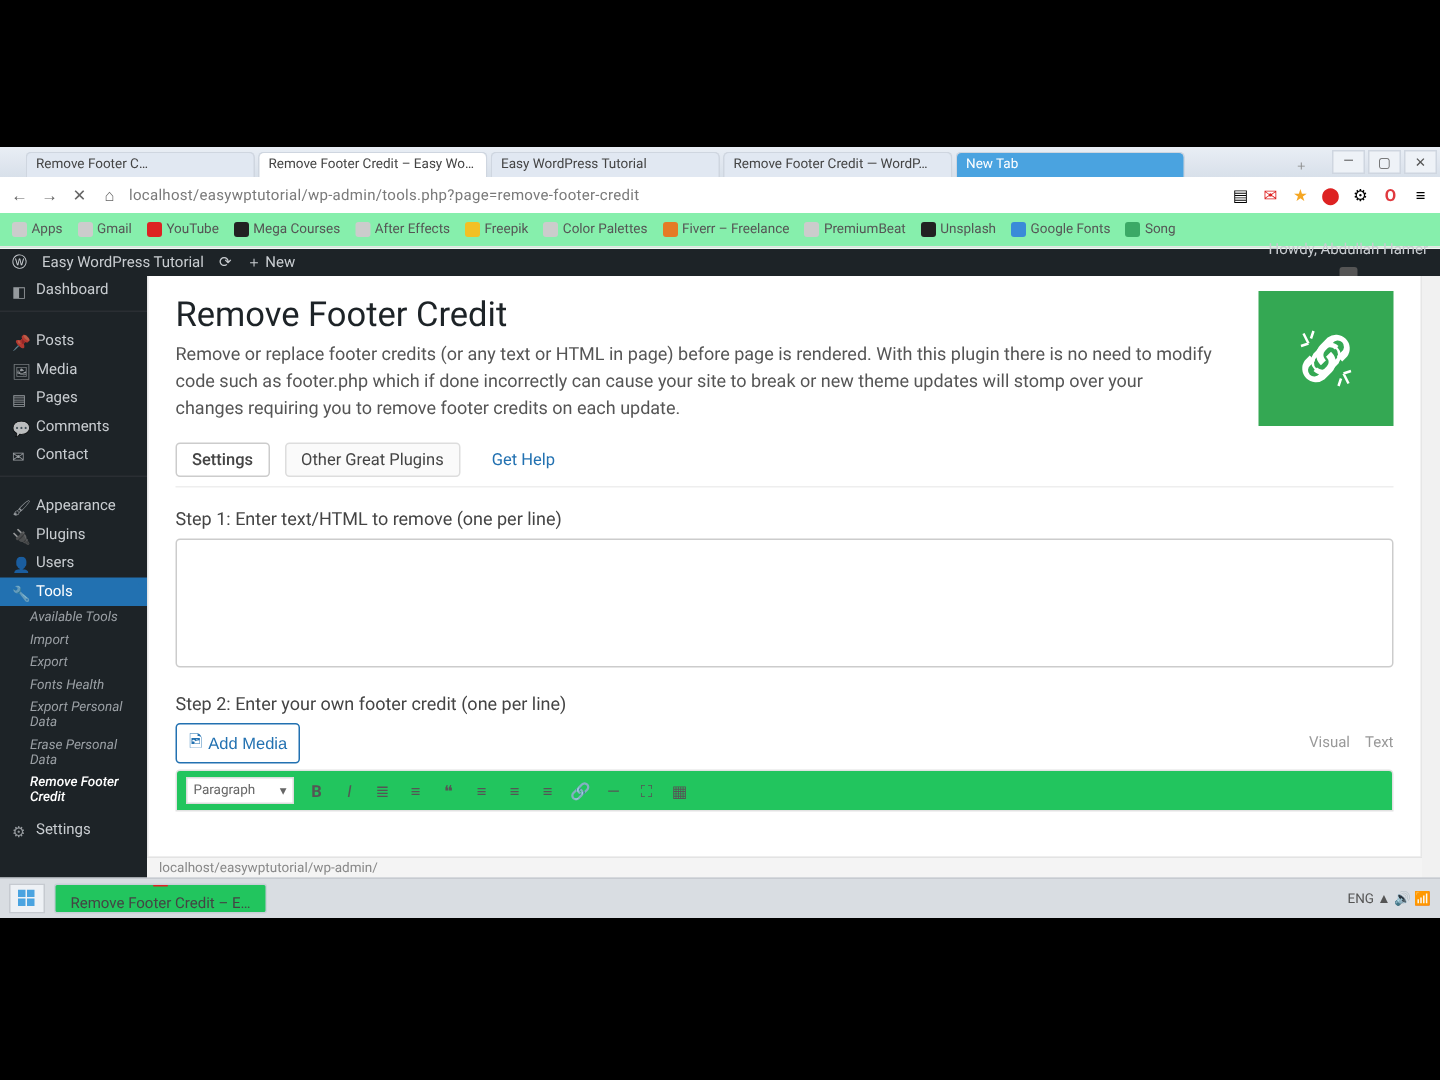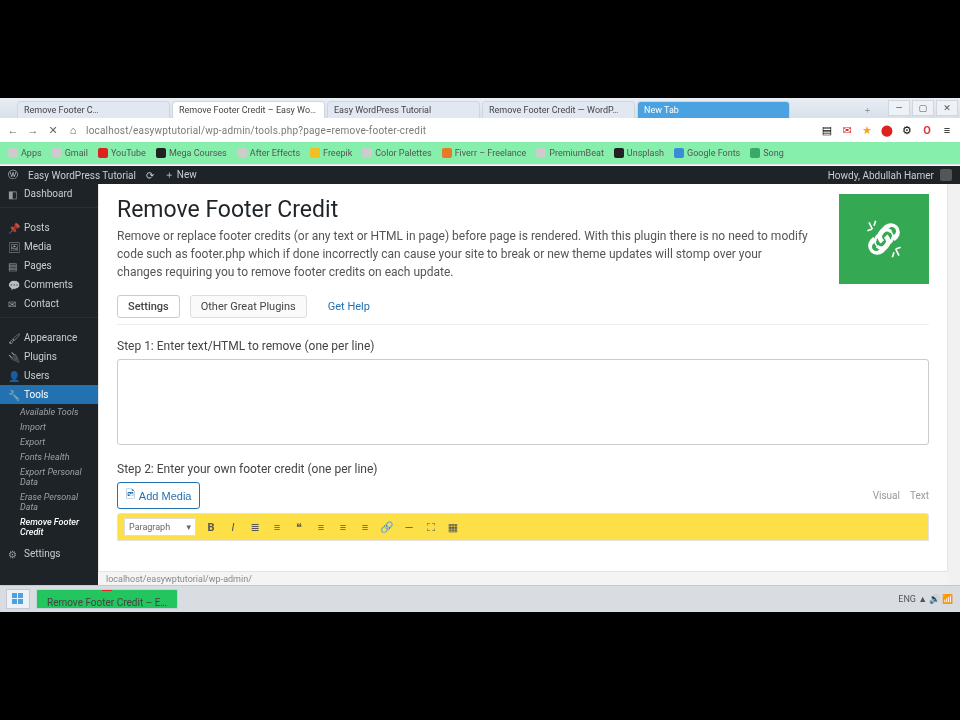--- a/index.html
+++ b/index.html
@@ -62,21 +62,21 @@
   .bm .bi.ylw { background:#f3c024; } .bm .bi.orn { background:#e57b25; }
   .bm .bi.blu { background:#3a8bd8; } .bm .bi.grn { background:#3ba966; }
 
   
   .wp { position:absolute; left:0; right:0; top:68px; bottom:0; background:#f1f1f1; }
   .wp-adminbar {
     position:absolute; left:0; right:0; top:0; height:18px; background:#1d2327;
     color:#c9cdd1; display:flex; align-items:center; font-size:10px;
     padding:0 8px; gap:10px;
   }
-  .wp-adminbar .right { margin-left:auto; display:flex; align-items:center; gap:6px; }
+  .wp-adminbar .right { margin-left:auto; display:flex; align-items:center; gap:6px;flex-direction:column; }
   .avatar { width:12px; height:12px; background:#555; border-radius:2px; }
 
   .admin-sidebar {
     position:absolute; left:0; top:18px; bottom:0; width:98px;
     background:#1d2327; color:#c9cdd1; font-size:10px;
     overflow:hidden;
   }
   .menu-item {
     display:flex; align-items:center; gap:6px; padding:4px 8px; position:relative;
   }
@@ -129,21 +129,21 @@
   }
   .addmedia-row { margin:6px 0 4px 0; display:flex; justify-content:space-between; align-items:center;}
   .btn-border {
     display:inline-flex; align-items:center; gap:4px;
     border:1px solid #2271b1; color:#2271b1; background:#fff;
     padding:3px 8px; border-radius:3px; font-size:11px;
   }
   .tinytabs { font-size:10px; color:#999; display:flex; gap:10px;}
   .editor-toolbar {
     display:flex; align-items:center; gap:8px; padding:4px 6px;
-    background:#fde047; border:1px solid #e2e2e2; border-radius:3px 3px 0 0;
+    background:#22c55e; border:1px solid #e2e2e2; border-radius:3px 3px 0 0;
   }
   .ed-sel {
     min-width:62px; height:16px; border:1px solid #ddd; background:#fff;
     display:flex; align-items:center; justify-content:space-between;
     padding:0 4px; font-size:9px; color:#666;
   }
   .ed-btn { width:14px; height:14px; display:flex; align-items:center; justify-content:center; font-size:11px; color:#555;}
   .ed-btn.bold { font-weight:700; }
   .ed-btn.ital { font-style:italic; }
 

